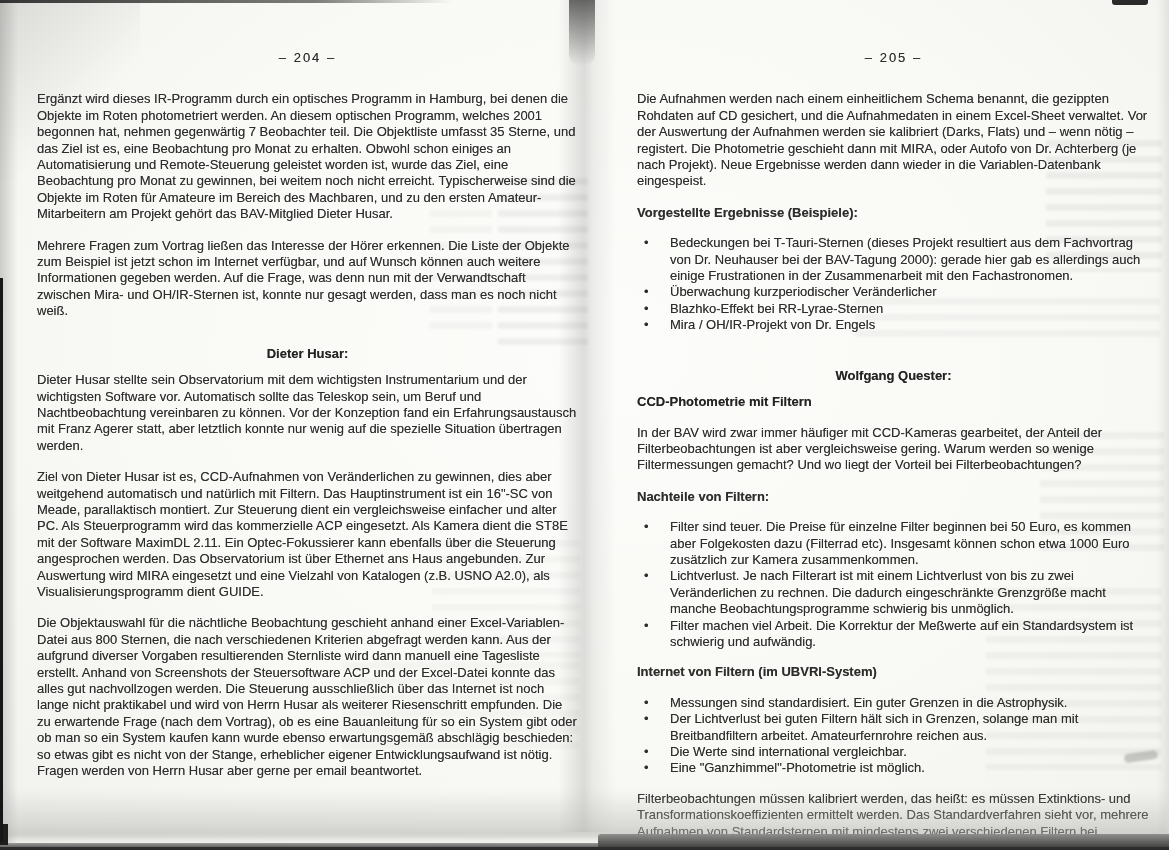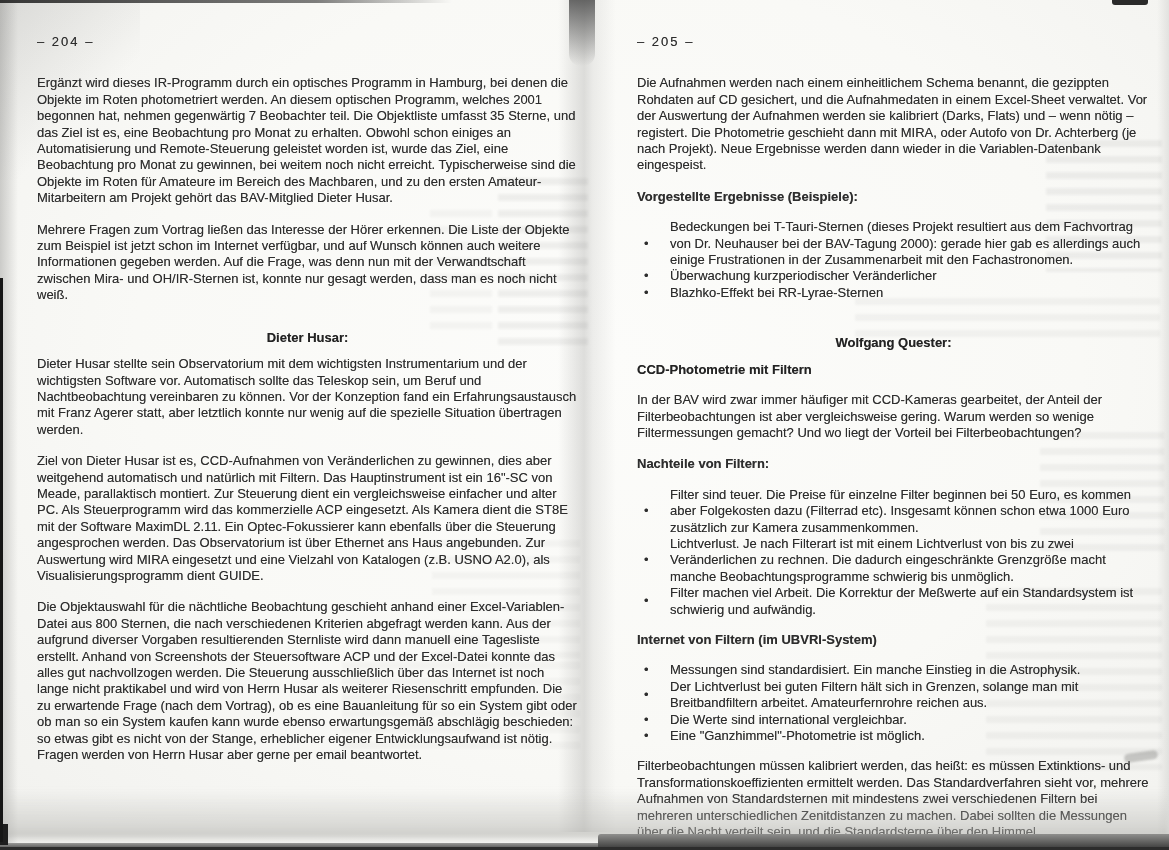--- a/index.html
+++ b/index.html
@@ -9,27 +9,27 @@
       radial-gradient(ellipse at 52% 42%, #fcfcfa 0%, #f9f9f6 55%, #f1f1ee 100%);
     font-family:"Liberation Sans", sans-serif;
   }
   
   .page{
     position:absolute;top:34px;color:#2d2d2d;font-size:13px;line-height:16.4px;
     text-shadow:0 0 .5px rgba(45,45,45,.55);
   }
   .page-left{left:37px;width:541px;}
   .page-right{left:637px;width:513px;}
-  .page-num{text-align:left;margin:0 0 25px 0;letter-spacing:2px;}
+  .page-num{text-align:center;margin:16px 0 25px 0;letter-spacing:2px;}
   .para{margin:0 0 15px 0;}
   .author-heading{font-weight:bold;margin:26px 0 10px 0;color:#232323;text-align:center;}
   .title-heading{font-weight:bold;margin:0 0 14px 0;color:#232323;}
   .label-line{margin:0 0 14px 0;font-weight:bold;}
   ul.bullets{list-style:none;margin:0 0 14px 0;padding:0;}
-  ul.bullets li{display:flex;margin:0;align-items:center;}
+  ul.bullets li{display:flex;margin:0;}
   ul.bullets .dot{width:26px;padding-left:7px;flex:0 0 26px;}
   ul.bullets .dot::before{content:"\2022";}
   ul.bullets .txt{flex:1;}
   .gap-before{margin-top:34px;}
 
   
   .corner-tl{position:absolute;left:0;top:0;width:140px;height:180px;
     background:linear-gradient(135deg, rgba(150,150,148,.28), rgba(150,150,148,0) 62%);}
   .edge-left{position:absolute;left:0;top:0;bottom:0;width:18px;
     background:linear-gradient(to right, rgba(120,120,118,.34), rgba(120,120,118,0));}
@@ -106,20 +106,24 @@
           <span class="txt">Bedeckungen bei T-Tauri-Sternen (dieses Projekt resultiert aus dem Fachvortrag von Dr. Neuhauser bei der BAV-Tagung 2000): gerade hier gab es allerdings auch einige Frustrationen in der Zusammenarbeit mit den Fachastronomen.</span>
         </li>
       <li>
           <span class="dot"></span>
           <span class="txt">Überwachung kurzperiodischer Veränderlicher</span>
         </li>
       <li>
           <span class="dot"></span>
           <span class="txt">Blazhko-Effekt bei RR-Lyrae-Sternen</span>
         </li>
+      <li>
+          <span class="dot"></span>
+          <span class="txt">Mira / OH/IR-Projekt von Dr. Engels</span>
+        </li>
     </ul>
     <div class="author-heading gap-before">Wolfgang Quester:</div>
     <div class="title-heading">CCD-Photometrie mit Filtern</div>
     <p class="para">In der BAV wird zwar immer häufiger mit CCD-Kameras gearbeitet, der Anteil der Filterbeobachtungen ist aber vergleichsweise gering. Warum werden so wenige Filtermessungen gemacht? Und wo liegt der Vorteil bei Filterbeobachtungen?</p>
     <div class="label-line">Nachteile von Filtern:</div>
     <ul class="bullets">
       <li>
           <span class="dot"></span>
           <span class="txt">Filter sind teuer. Die Preise für einzelne Filter beginnen bei 50 Euro, es kommen aber Folgekosten dazu (Filterrad etc). Insgesamt können schon etwa 1000 Euro zusätzlich zur Kamera zusammenkommen.</span>
         </li>
@@ -129,21 +133,21 @@
         </li>
       <li>
           <span class="dot"></span>
           <span class="txt">Filter machen viel Arbeit. Die Korrektur der Meßwerte auf ein Standardsystem ist schwierig und aufwändig.</span>
         </li>
     </ul>
     <div class="label-line">Internet von Filtern (im UBVRI-System)</div>
     <ul class="bullets">
       <li>
           <span class="dot"></span>
-          <span class="txt">Messungen sind standardisiert. Ein manche Einstieg in die Astrophysik.</span>
+          <span class="txt">Messungen sind standardisiert. Ein guter Grenzen in die Astrophysik.</span>
         </li>
       <li>
           <span class="dot"></span>
           <span class="txt">Der Lichtverlust bei guten Filtern hält sich in Grenzen, solange man mit Breitbandfiltern arbeitet. Amateurfernrohre reichen aus.</span>
         </li>
       <li>
           <span class="dot"></span>
           <span class="txt">Die Werte sind international vergleichbar.</span>
         </li>
       <li>

